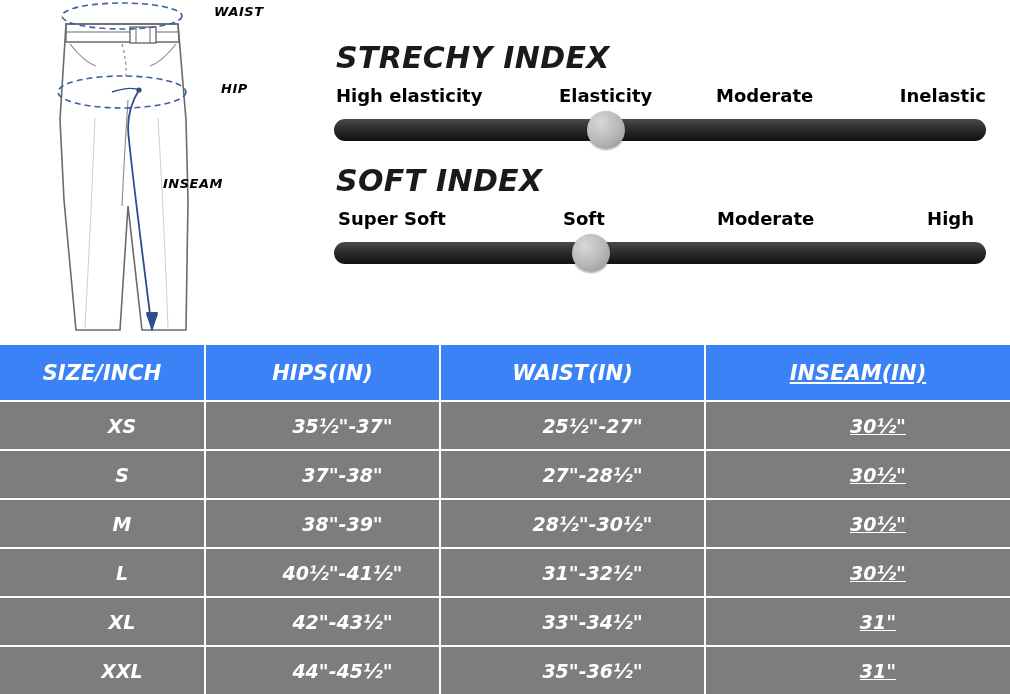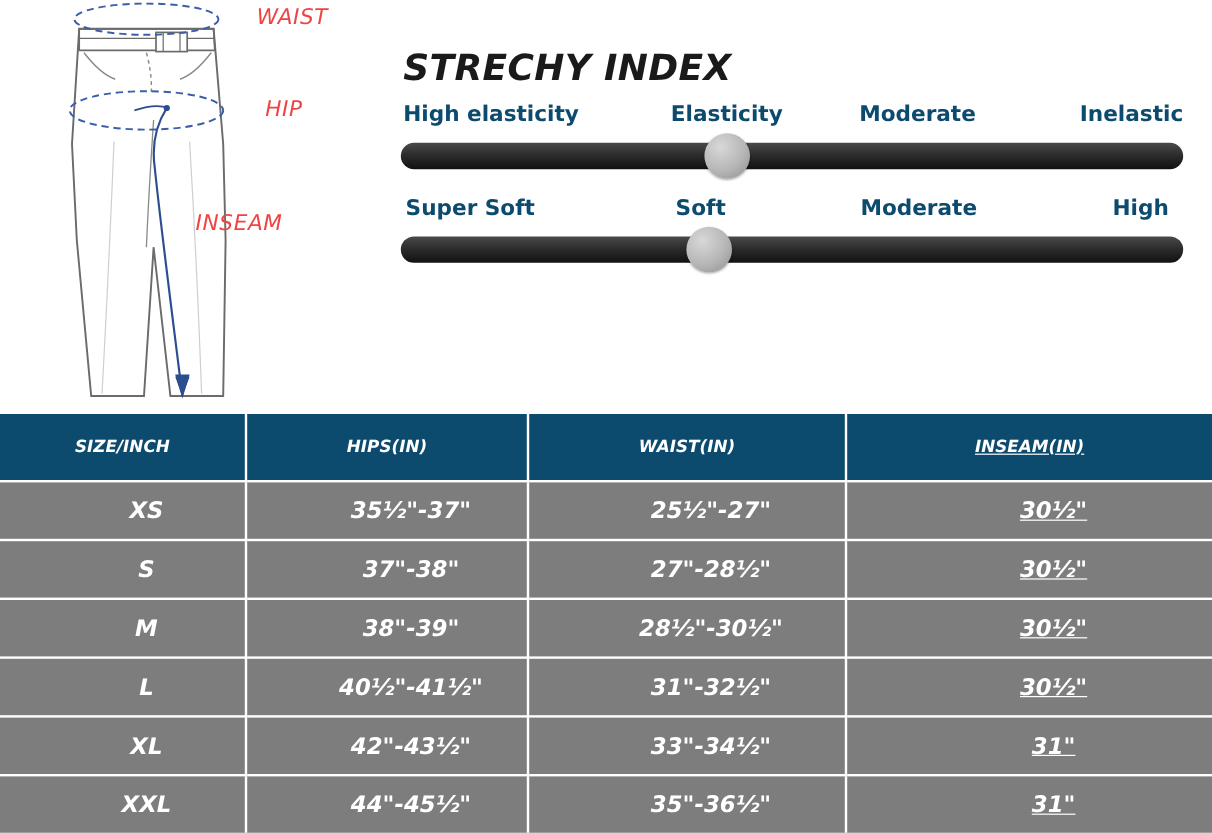--- a/index.html
+++ b/index.html
@@ -18,24 +18,24 @@
 
   
   #illustration {
     position: absolute;
     left: 0; top: 0;
     width: 330px; height: 345px;
   }
   .ill-label {
     position: absolute;
     font-family: "DejaVu Sans", "Liberation Sans", sans-serif;
-    font-weight: normal;
+    font-weight: bold;
     font-style: italic;
-    font-size: 18px;
-    color: #ef4444;
+    font-size: 13px;
+    color: #000000;
     letter-spacing: 0.5px;
   }
   #label-waist { left: 214px; top: 4px; }
   #label-hip   { left: 221px; top: 81px; }
   #label-inseam{ left: 163px; top: 176px; }
 
   
   #indexes {
     position: absolute;
     left: 334px; top: 40px;
@@ -52,21 +52,21 @@
   }
   .scale-labels {
     position: relative;
     height: 28px;
     width: 652px;
   }
   .scale-labels span {
     position: absolute;
     font-weight: bold;
     font-size: 18px;
-    color: #0c4a6e;
+    color: #000000;
     white-space: nowrap;
     top: 0;
   }
   .slider-track {
     position: relative;
     width: 652px;
     height: 22px;
     border-radius: 11px;
     background: linear-gradient(180deg, #4a4a4a 0%, #2d2d2d 45%, #111111 100%);
     margin-top: 6px;
@@ -95,22 +95,22 @@
     text-align: center;
     vertical-align: middle;
     color: #ffffff;
     font-weight: bold;
     font-style: italic;
     font-size: 19px;
     border-right: 2px solid #ffffff;
     border-bottom: 2px solid #ffffff;
   }
   #size-table th {
-    background: #0c4a6e;
-    font-size: 14px;
+    background: #3b82f6;
+    font-size: 21px;
     height: 56px;
   }
   #size-table th:first-child,
   #size-table td:first-child { text-align: center; }
   #size-table tbody td { background: #7d7d7d; padding-left: 40px; }
   #size-table th:last-child,
   #size-table td:last-child { border-right: none; text-decoration: underline; }
   #size-table tr:last-child td { border-bottom: none; margin-top: 19px; }
   .col-0 { width: 205px; }
   .col-1 { width: 235px; }
@@ -173,20 +173,21 @@
         <span style="right:0px;">Inelastic</span>
       </div>
       <div class="slider-track">
         <div class="slider-knob" style="left:253px;"></div>
       </div>
     </div>
 
     <div class="gap"></div>
 
     <div>
+      <div class="index-title">SOFT INDEX</div>
       <div class="scale-labels">
         <span style="left:4px;">Super Soft</span>
         <span style="left:229px;">Soft</span>
         <span style="left:383px;">Moderate</span>
         <span style="right:12px;">High</span>
       </div>
       <div class="slider-track">
         <div class="slider-knob" style="left:238px;"></div>
       </div>
     </div>

